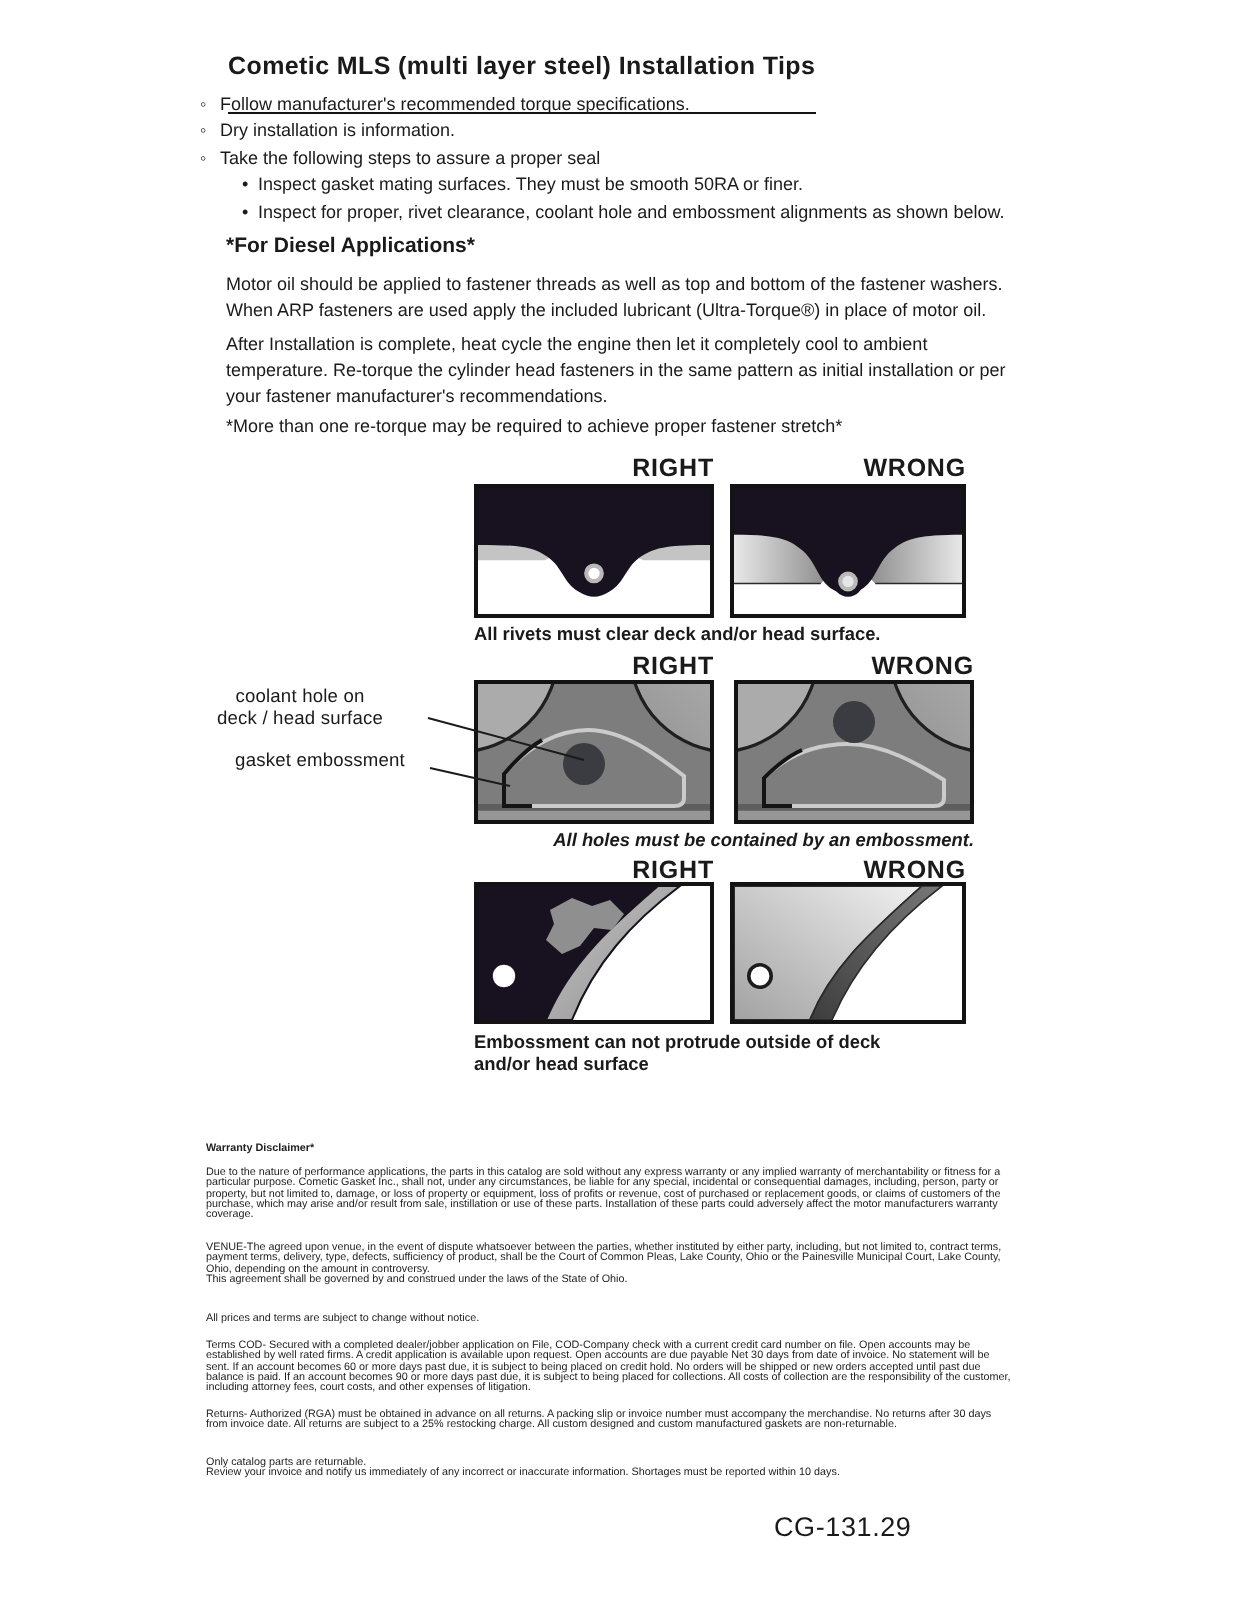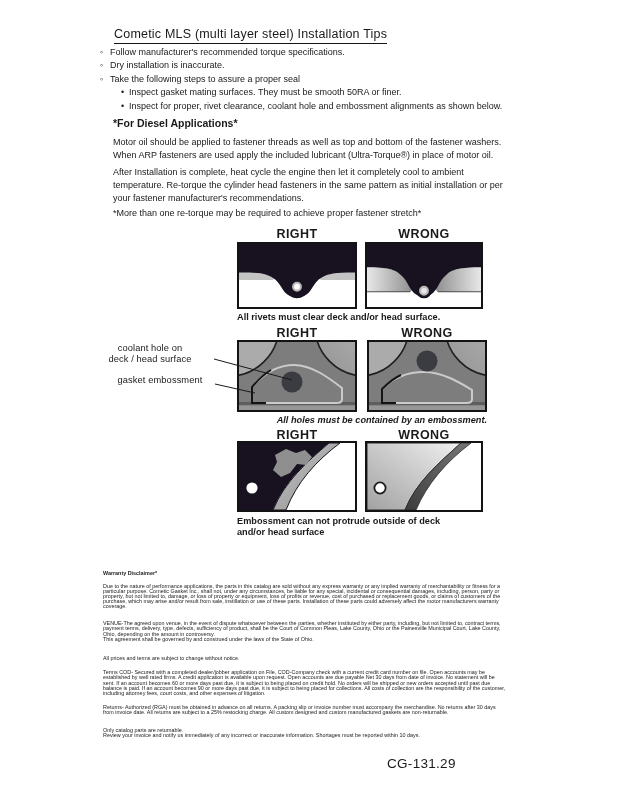--- a/index.html
+++ b/index.html
@@ -2,31 +2,31 @@
 <html><head>
 <meta charset="utf-8">
 <style>
   html,body{margin:0;padding:0;background:#e8e8e8;}
   .page{
     position:relative;width:618px;height:800px;background:#ffffff;overflow:hidden;
     font-family:"Liberation Sans","DejaVu Sans",sans-serif;color:#1a1a1a;
   }
   .abs{position:absolute;}
   .title{
-    font-size:12.5px;font-weight:normal;letter-spacing:.2px;
-    border-bottom:1.6px solid #141414;padding-bottom:2px;display:inline-block;
+    font-size:12.5px;font-weight:bold;letter-spacing:.2px;
+    border-bottom:1.6px solid #141414;padding-bottom:16px;display:inline-block;
   }
   .tips{font-size:9px;line-height:13.4px;}
   .tip{display:flex;}
   .tip .mk{flex:0 0 10px;width:10px;}
   .tip.sub{margin-left:21px;}
   .tip.sub .mk{flex:0 0 8px;width:8px;}
   .diesel-h{font-size:10.5px;font-weight:bold;}
   p.body{font-size:9px;line-height:13.2px;margin:0;}
-  .dlabel{font-size:12.5px;font-weight:bold;letter-spacing:.4px;text-align:center;}
+  .dlabel{font-size:12.5px;font-weight:bold;letter-spacing:.4px;text-align:right;}
   .caption{font-size:9.2px;font-weight:bold;line-height:11px;}
   .pre{white-space:pre-line;}
   .panel{box-sizing:border-box;border:2.6px solid #131313;background:#fff;}
   .panel.thin{border-width:2px;}
   .panel svg{display:block;width:100%;height:100%;}
   .sidelabel{font-size:9.3px;line-height:11px;text-align:center;letter-spacing:.1px;}
   .overlay{pointer-events:none;}
   .warranty{
     width:560px;transform:scale(0.72);transform-origin:0 0;
     font-size:7.5px;line-height:7.2px;color:#222;
@@ -76,21 +76,21 @@
     <span class="title">Cometic MLS (multi layer steel) Installation Tips</span>
   </div>
 
   <div class="abs tips" style="left:100px;top:46px;width:430px;">
     <div class="tip">
       <span class="mk">◦</span>
       <span>Follow manufacturer's recommended torque specifications.</span>
     </div>
     <div class="tip">
       <span class="mk">◦</span>
-      <span>Dry installation is inaccurate.</span>
+      <span>Dry installation is information.</span>
     </div>
     <div class="tip">
       <span class="mk">◦</span>
       <span>Take the following steps to assure a proper seal</span>
     </div>
     <div class="tip sub">
       <span class="mk">•</span>
       <span>Inspect gasket mating surfaces.  They must be smooth 50RA or finer.</span>
     </div>
     <div class="tip sub">

